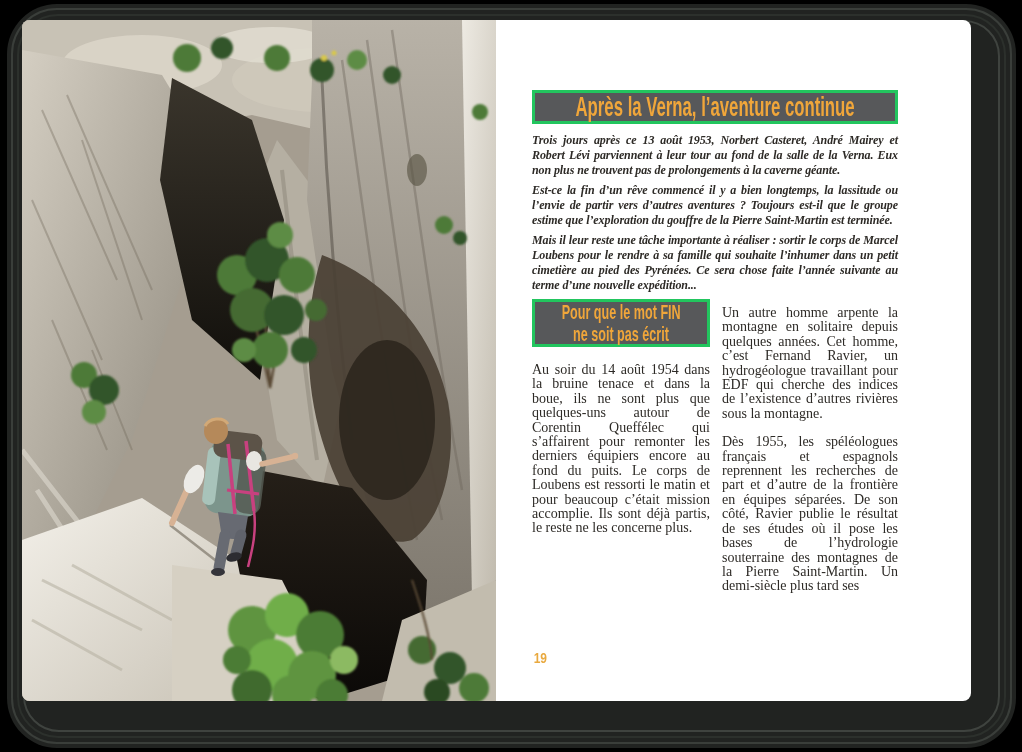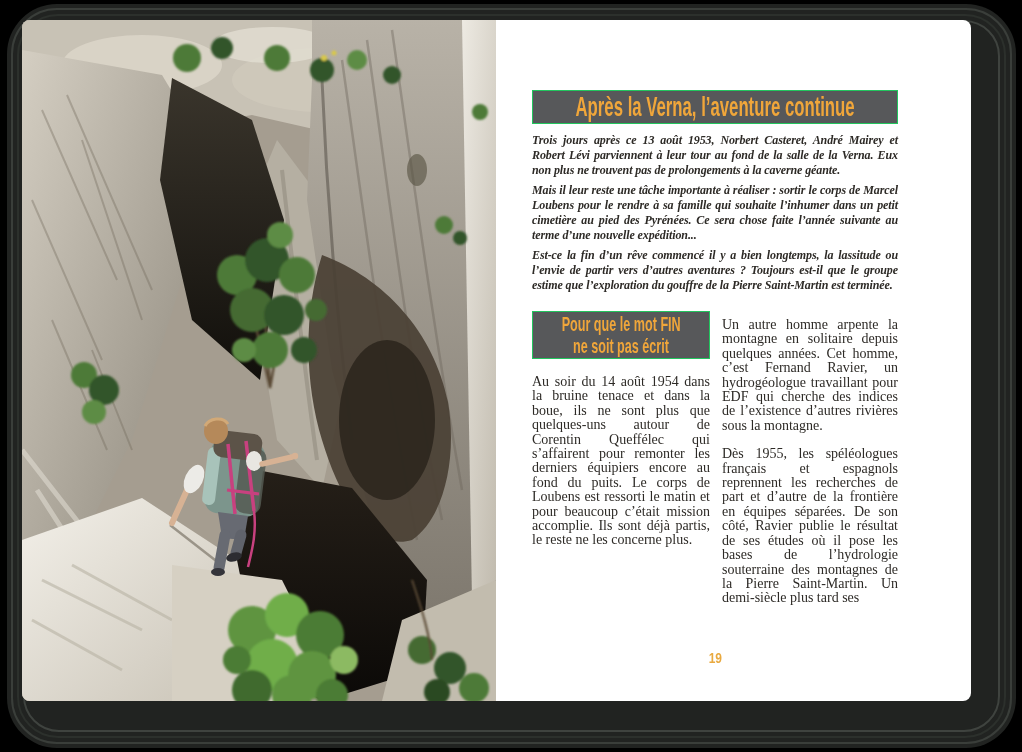--- a/index.html
+++ b/index.html
@@ -13,36 +13,36 @@
   .ring.r2{inset:10px;border-width:2px;border-radius:41px;border-color:#2c302c;}
   .ring.r3{inset:16px;border-width:2px;border-radius:36px;border-color:#3f433f;}
   
   .page{position:absolute;left:22px;top:20px;width:949px;height:681px;background:#ffffff;
         border-radius:8px;}
   .photo{position:absolute;left:0;top:0;width:474px;height:681px;overflow:hidden;
          border-radius:8px 0 0 8px;background:#a79f92;}
   .photo svg{display:block;width:474px;height:681px;}
   
   .content{position:absolute;left:510px;top:0;width:366px;height:681px;color:#2d2a26;}
-  .banner{background:#57585a;border:1px solid #22c55e;box-sizing:border-box;}
+  .banner{background:#57585a;border:3px solid #22c55e;box-sizing:border-box;}
   .title-banner{margin-top:70px;height:34px;display:flex;align-items:center;justify-content:center;}
   .title-banner .banner-text{font-family:"Liberation Sans", sans-serif;font-weight:bold;
        font-size:27px;color:#f0a63a;transform:scaleX(.62);white-space:nowrap;}
   .intro{margin-top:9px;}
   .intro p{font-style:italic;font-weight:600;font-size:12px;line-height:15px;
            text-align:justify;margin:0 0 5px 0;letter-spacing:-0.1px;}
-  .columns{display:flex;gap:12px;margin-top:18px;}
+  .columns{display:flex;gap:12px;margin-top:6px;}
   .col-left{width:178px;}
   .col-right{width:176px;padding-top:7px;box-sizing:border-box;}
   .section-banner{height:48px;display:flex;flex-direction:column;align-items:center;
                   justify-content:center;margin-bottom:16px;}
   .section-banner .banner-text{font-family:"Liberation Sans", sans-serif;font-weight:bold;
        font-size:21px;line-height:22px;color:#f0a63a;transform:scaleX(.60);white-space:nowrap;}
   .col p{font-size:14px;line-height:14.4px;text-align:justify;margin:0 0 14px 0;}
-  .page-number{position:absolute;top:629px;left:0;width:100%;text-align:center;}
+  .page-number{position:absolute;top:629px;left:0;width:100%;text-align:left;}
   .page-number span{font-family:"Liberation Sans", sans-serif;font-weight:bold;font-size:15px;
        color:#e9a93f;display:inline-block;transform:scaleX(.8);}
 </style>
 </head>
 <body>
 
 <div class="canvas">
   <div class="stack">
     <div class="ring r1"></div>
     <div class="ring r2"></div>
@@ -205,22 +205,22 @@
     </div>
 
     <div class="content">
 
       <div class="banner title-banner">
         <span class="banner-text">Après la Verna, l’aventure continue</span>
       </div>
 
       <div class="intro">
         <p>Trois jours après ce 13 août 1953, Norbert Casteret, André Mairey et Robert Lévi parviennent à leur tour au fond de la salle de la Verna. Eux non plus ne trouvent pas de prolongements à la caverne géante.</p>
+        <p>Est-ce la fin d’un rêve commencé il y a bien longtemps, la lassitude ou l’envie de partir vers d’autres aventures ? Toujours est-il que le groupe estime que l’exploration du gouffre de la Pierre Saint-Martin est terminée.</p>
         <p>Mais il leur reste une tâche importante à réaliser : sortir le corps de Marcel Loubens pour le rendre à sa famille qui souhaite l’inhumer dans un petit cimetière au pied des Pyrénées. Ce sera chose faite l’année suivante au terme d’une nouvelle expédition...</p>
-        <p>Est-ce la fin d’un rêve commencé il y a bien longtemps, la lassitude ou l’envie de partir vers d’autres aventures ? Toujours est-il que le groupe estime que l’exploration du gouffre de la Pierre Saint-Martin est terminée.</p>
       </div>
 
       <div class="columns">
         <div class="col col-left">
           <div class="banner section-banner">
             <span class="banner-text">Pour que le mot FIN</span>
             <span class="banner-text">ne soit pas écrit</span>
           </div>
           <p>Au soir du 14 août 1954 dans la bruine tenace et dans la boue, ils ne sont plus que quelques-uns autour de Corentin Queffélec qui s’affairent pour remonter les derniers équipiers encore au fond du puits. Le corps de Loubens est ressorti le matin et pour beaucoup c’était mission accomplie. Ils sont déjà partis, le reste ne les concerne plus.</p>
         </div>

